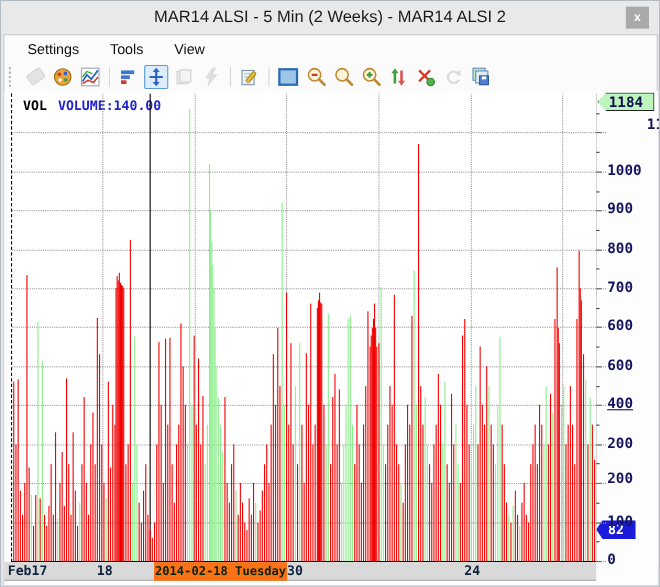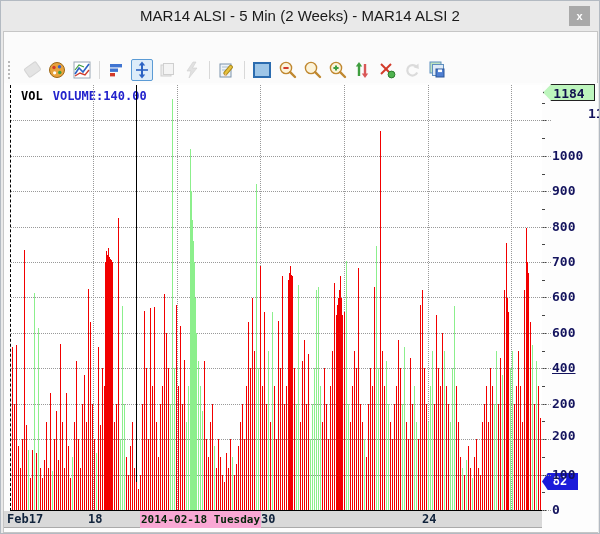--- a/index.html
+++ b/index.html
@@ -45,32 +45,37 @@
   .ystub{position:absolute;left:0;width:9px;height:0;border-top:1px dotted #999;}
   .ylabel{position:absolute;left:10px;font-family:"DejaVu Sans Mono",monospace;font-size:13px;font-weight:bold;color:#14145e;}
   .tag{position:absolute;font-family:"DejaVu Sans Mono",monospace;font-weight:bold;text-align:center;
        clip-path:polygon(0 50%,16% 0,100% 0,100% 100%,16% 100%);}
   #tag-high{left:1px;top:1px;width:52px;height:17px;background:#bdf5bd;color:#10104e;font-size:13px;line-height:17px;
             border:1px solid #222;box-sizing:border-box;}
   #tag-last{left:0px;width:36px;height:17px;background:#1b1bda;color:#fff;font-size:12px;line-height:17px;}
   
   #xaxis{position:absolute;left:0;top:428px;width:538px;height:17px;background:#d9d9d9;border-bottom:1px solid #aaa;box-sizing:border-box;}
   .xlabel{position:absolute;top:1px;font-family:"DejaVu Sans Mono",monospace;font-size:12px;font-weight:bold;color:#10233c;white-space:nowrap;}
-  #date-tag{position:absolute;top:0;height:17px;background:#f9a8d4;font-family:"DejaVu Sans Mono",monospace;
+  #date-tag{position:absolute;top:0;height:17px;background:#f97316;font-family:"DejaVu Sans Mono",monospace;
             font-size:11px;font-weight:bold;color:#05240a;line-height:17px;text-align:center;white-space:nowrap;overflow:hidden;}
 </style>
 </head>
 <body>
 
 <div id="window">
   <div id="titlebar">
     <div id="title">MAR14 ALSI - 5 Min (2 Weeks) - MAR14 ALSI 2</div>
     <div id="closebtn">x</div>
   </div>
   <div id="panel"></div>
+  <div id="menubar">
+      <div class="menu-item">Settings</div>
+      <div class="menu-item">Tools</div>
+      <div class="menu-item">View</div>
+    </div>
   <div id="toolbar">
     <div id="grip"></div>
   <div class="tbtn disabled">
         <span class="ic-tag"></span>
       </div>
       <div class="tbtn">
         <svg width="18" height="18" viewBox="0 0 18 18">
           <circle cx="9" cy="9" r="7.5" fill="#e8a33d" stroke="#9c6716"></circle>
           <circle cx="6" cy="6.5" r="1.7" fill="#d23a2a"></circle>
           <circle cx="11.5" cy="5.8" r="1.7" fill="#3a62c9"></circle>

